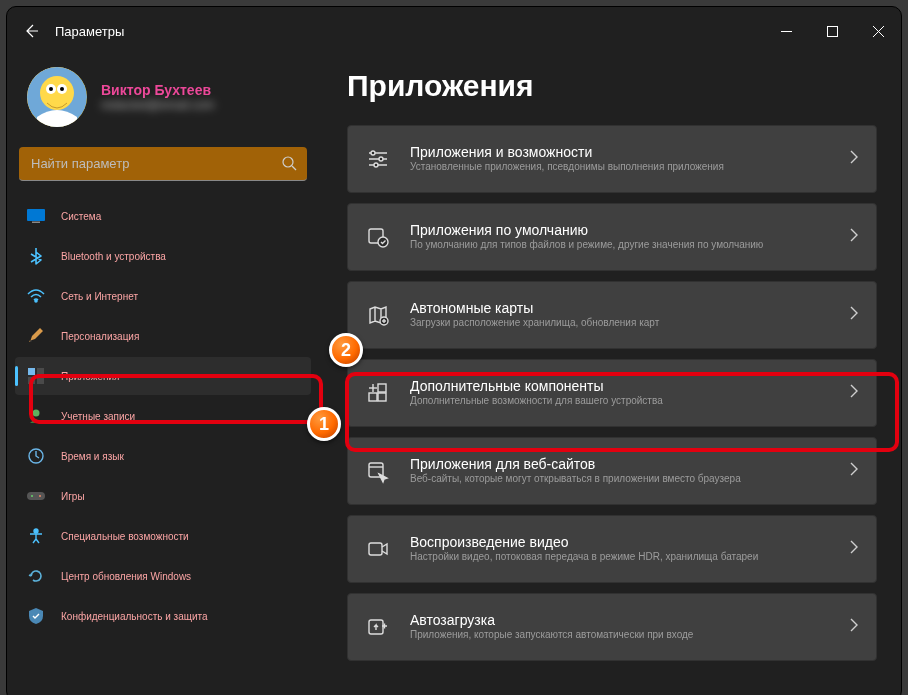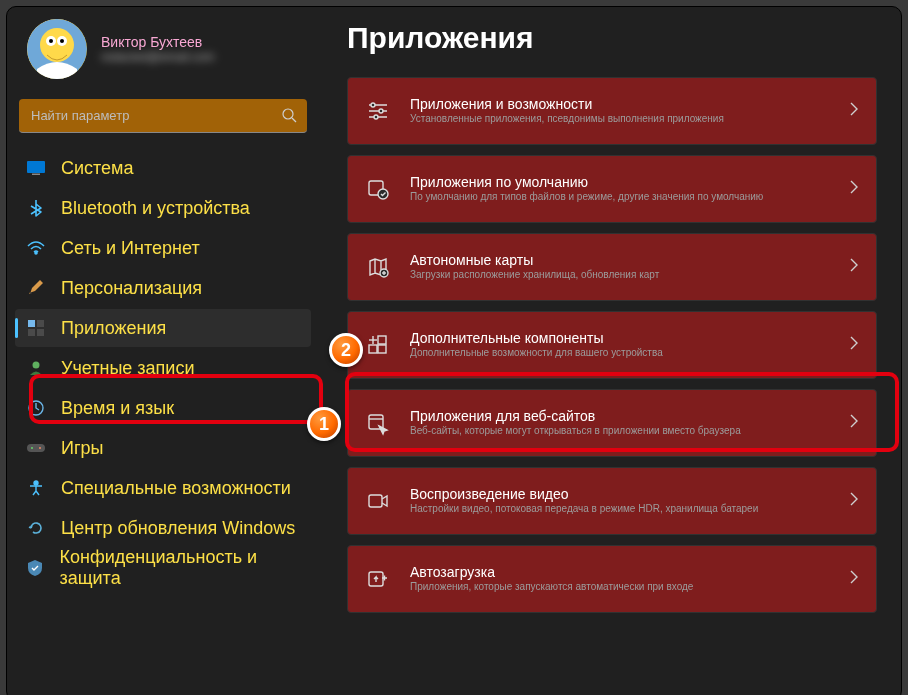--- a/index.html
+++ b/index.html
@@ -13,35 +13,35 @@
   .titlebar .back { width:48px; display:flex; justify-content:center; align-items:center; cursor:pointer;}
   .titlebar .title { font-size:13px; }
   .titlebar .spacer { flex:1 }
   .winbtn { width:46px; height:32px; display:flex; align-items:center; justify-content:center; color:#fff; cursor:pointer;}
   .body { flex:1; display:flex; overflow:hidden;}
   
   .sidebar { width: 312px; padding: 8px 8px 8px 8px; overflow-y:auto;}
   .user { display:flex; align-items:center; padding: 4px 12px 20px 12px; gap:14px;}
   .avatar { width:60px; height:60px; border-radius:50%; background: radial-gradient(circle at 30% 30%, #ffe27a 0 40%, #f5c518 60%, #a0750a 100%); display:flex; justify-content:center; align-items:center; overflow:hidden; position:relative;}
   .avatar svg { width:60px; height:60px;}
-  .user-meta .name { color:#f9a8d4; font-size:14px; font-weight:400;}
+  .user-meta .name { color:#ec4899; font-size:14px; font-weight:700;}
   .user-meta .email { color:#fff; font-size:12px; filter: blur(4px); opacity:.6; }
   .search { margin:0 4px 16px 4px; position:relative;}
   .search input { width:100%; height:34px; background:#a16207; border:none; border-bottom:1px solid #888; border-radius:4px; padding:0 36px 0 12px; color:#fff; font-size:13px;}
   .search input::placeholder{color:#bdbdbd;}
   .search .icon { position:absolute; right:10px; top:8px; color:#cfcfcf;}
   .nav { list-style:none; }
-  .nav li { display:flex; align-items:center; height:38px; padding:0 10px 0 12px; gap:16px; color:#fde047; font-size:18px; border-radius:4px; cursor:pointer; position:relative; margin-bottom:2px;}
+  .nav li { display:flex; align-items:center; height:38px; padding:0 10px 0 12px; gap:16px; color:#fca5a5; font-size:10px; border-radius:4px; cursor:pointer; position:relative; margin-bottom:2px;}
   .nav li.active { background:#2d2d2d;}
   .nav li.active::before{ content:""; position:absolute; left:0; top:9px; bottom:9px; width:3px; background:#4cc2ff; border-radius:2px;}
   .nav .micon { width:18px; display:flex; justify-content:center;}
   
   .main { flex:1; padding: 8px 24px 20px 28px; overflow-y:auto; min-width:0;}
   .main h1 { color:#fff; font-size:30px; font-weight:600; margin:6px 0 22px;}
-  .card { background:#7f1d1d; border:1px solid #313131; border-radius:4px; display:flex; align-items:center; padding:14px 18px; gap:20px; margin-bottom:10px; cursor:pointer; min-height:68px;}
+  .card { background:#404040; border:1px solid #313131; border-radius:4px; display:flex; align-items:center; padding:14px 18px; gap:20px; margin-bottom:10px; cursor:pointer; min-height:68px;}
   .card .cicon { width:24px; color:#e8e8e8; flex-shrink:0; display:flex; justify-content:center;}
   .card .ctext { flex:1; min-width:0;}
   .card .ctitle { color:#fff; font-size:14px;}
   .card .csub { color:#9c9c9c; font-size:10px; line-height:1.35;}
   .card .chev { color:#cfcfcf; flex-shrink:0;}
   
   .hl { position:absolute; border:4px solid #e3000f; border-radius:10px; pointer-events:none; }
   .hl1 { left:22px; top:367px; width:294px; height:50px;}
   .hl2 { left:338px; top:365px; width:554px; height:80px;}
   .marker { position:absolute; width:34px; height:34px; border-radius:50%; border:3px solid #fff; color:#fff; font-weight:700; font-size:18px; display:flex; align-items:center; justify-content:center;
@@ -49,20 +49,45 @@
     box-shadow: 0 2px 4px rgba(0,0,0,.5); pointer-events:none;}
   .m1 { left:300px; top:400px;}
   .m2 { left:322px; top:326px;}
   svg { overflow:visible;}
 </style>
 </head>
 <body>
 
 <div class="window">
 
+  <div class="titlebar">
+    <div class="back">
+      <svg width="16" height="16" viewBox="0 0 16 16" fill="none" stroke="#fff" stroke-width="1.2">
+          <path d="M10 2 L4 8 L10 14 M4 8 H15"></path>
+        </svg>
+    </div>
+    <div class="title">Параметры</div>
+    <div class="spacer"></div>
+    <div class="winbtn">
+      <svg width="11" height="11">
+          <line x1="0" y1="5.5" x2="11" y2="5.5" stroke="#fff" stroke-width="1"></line>
+        </svg>
+    </div>
+    <div class="winbtn">
+      <svg width="11" height="11">
+          <rect x="0.5" y="0.5" width="10" height="10" stroke="#fff" fill="none" stroke-width="1"></rect>
+        </svg>
+    </div>
+    <div class="winbtn close">
+      <svg width="11" height="11" stroke="#fff" stroke-width="1">
+          <line x1="0" y1="0" x2="11" y2="11"></line>
+          <line x1="11" y1="0" x2="0" y2="11"></line>
+        </svg>
+    </div>
+  </div>
 
   <div class="body">
 
     <aside class="sidebar">
       <div class="user">
         <div class="avatar">
           <svg viewBox="0 0 60 60">
             <circle cx="30" cy="30" r="30" fill="#6fa8d8"></circle>
             <circle cx="30" cy="26" r="17" fill="#ffd94a"></circle>
             <circle cx="24" cy="22" r="5" fill="#fff"></circle>

